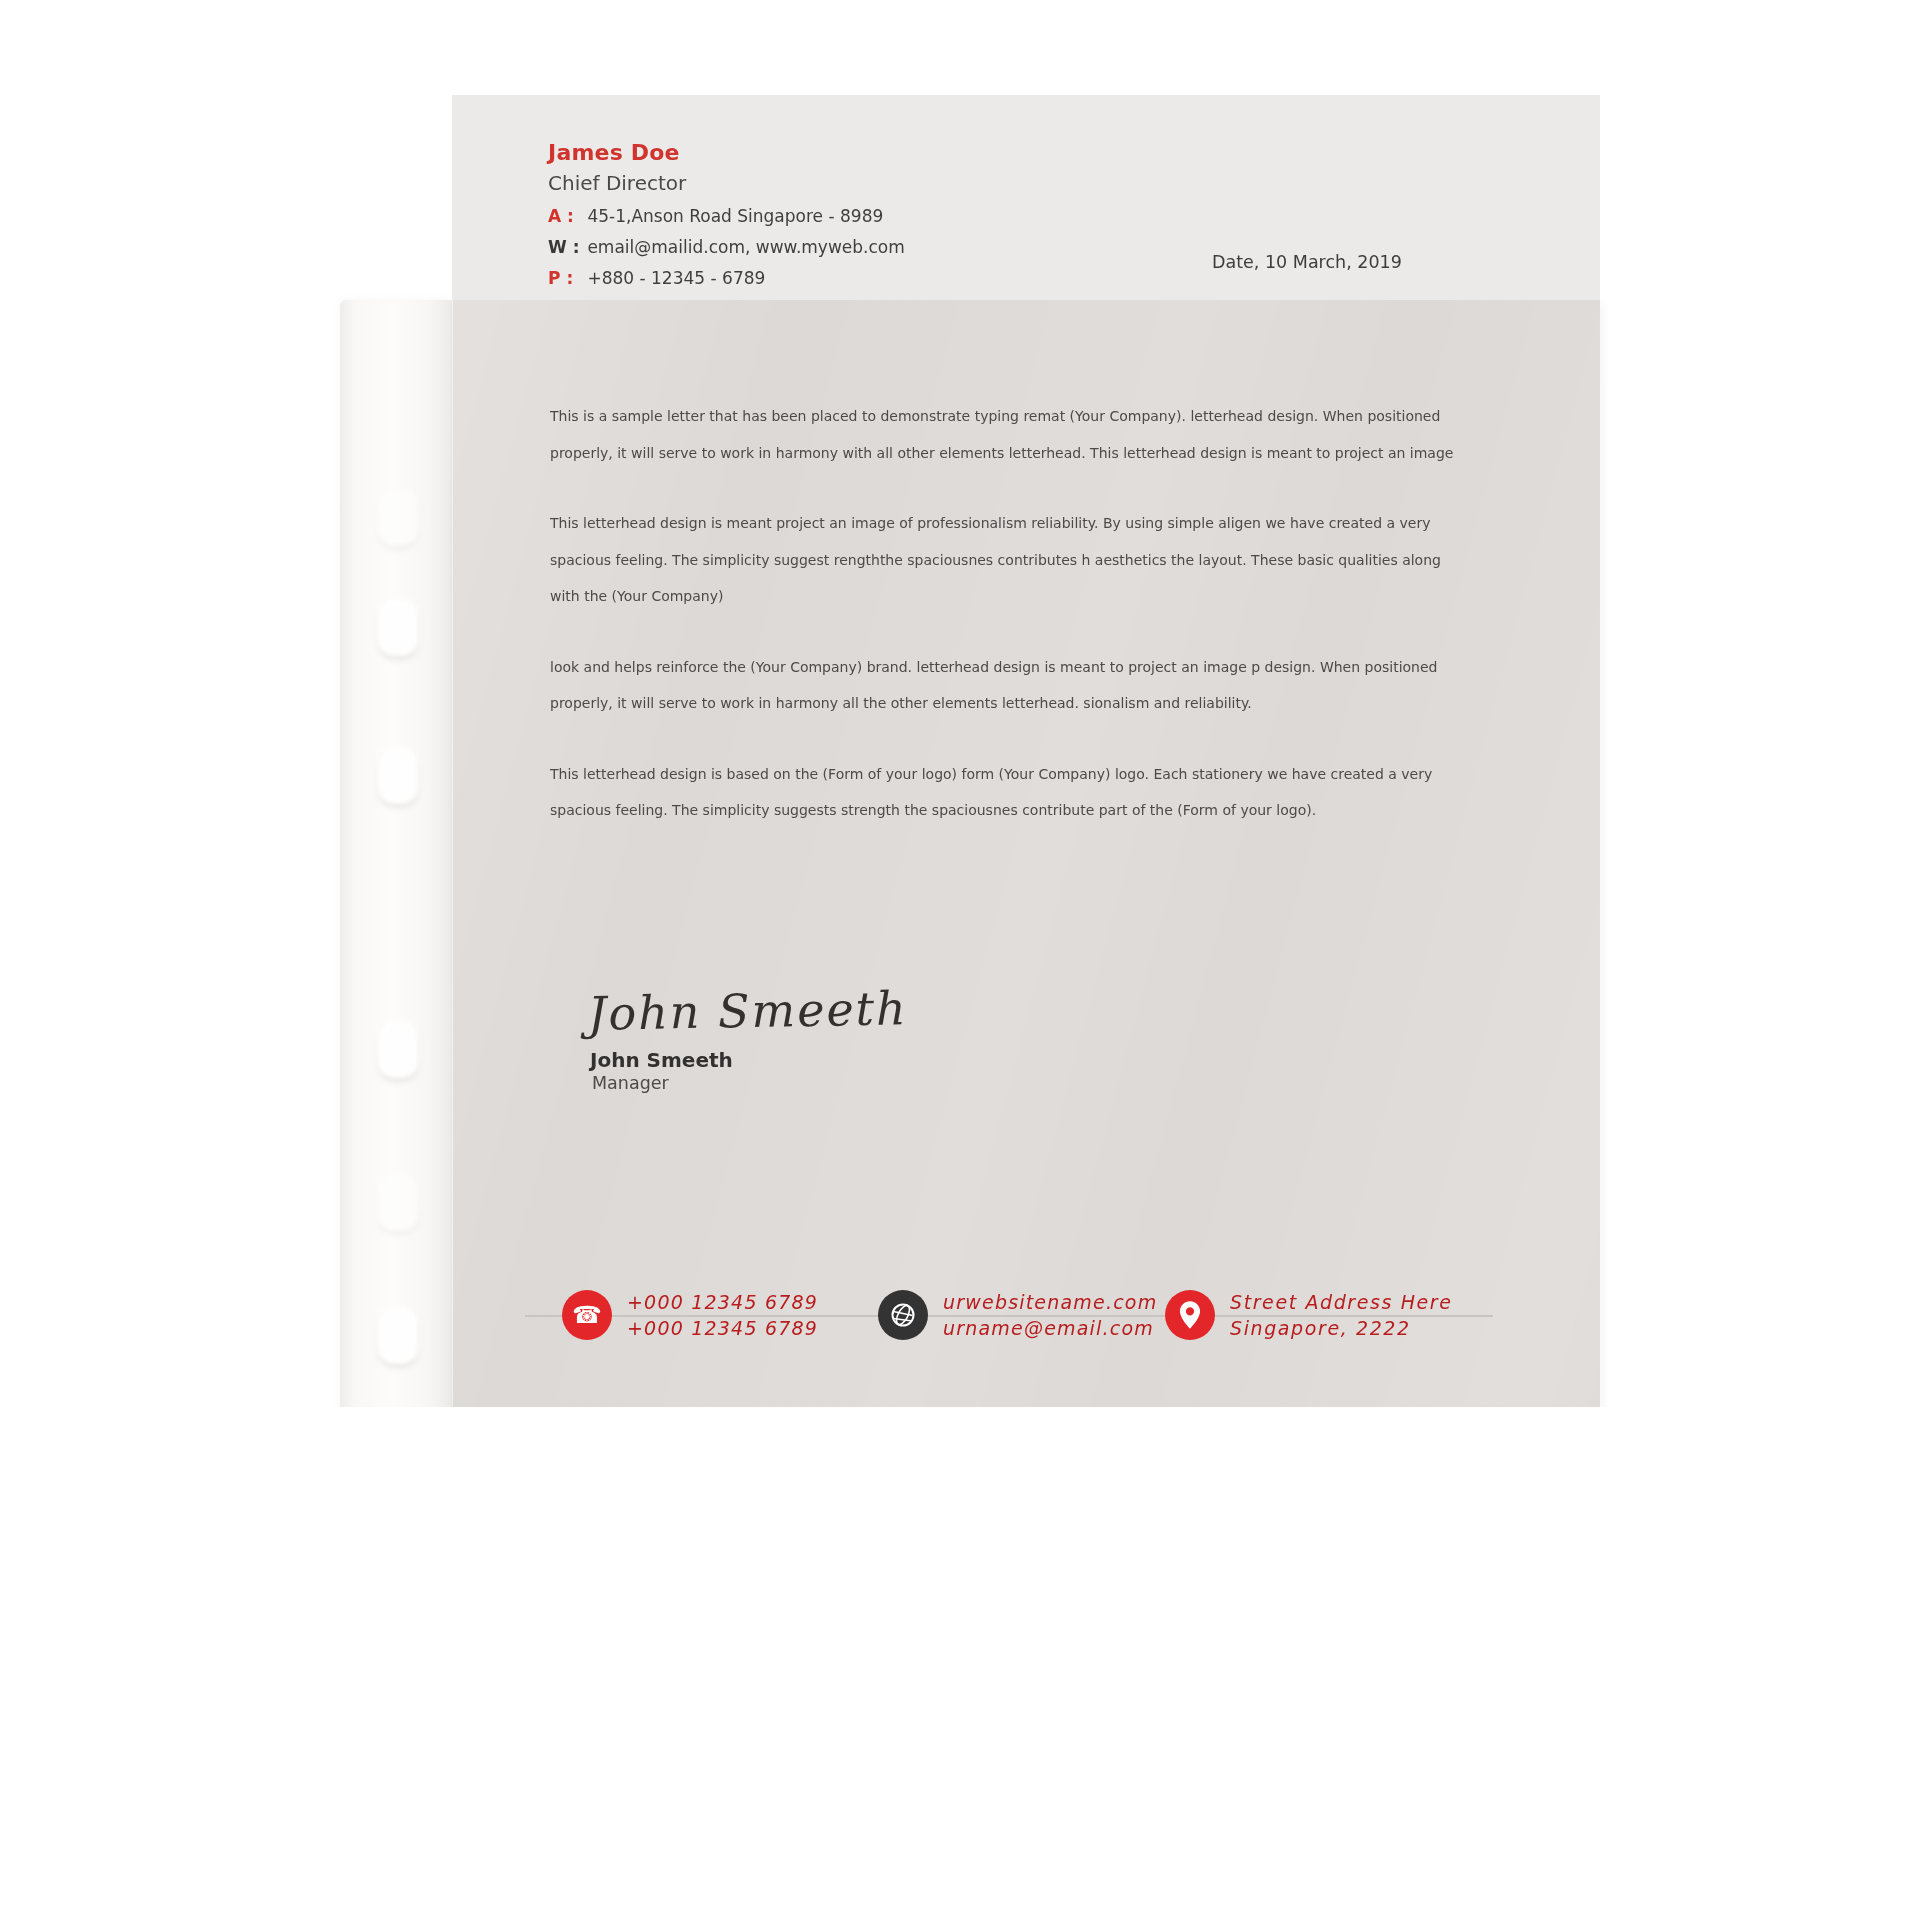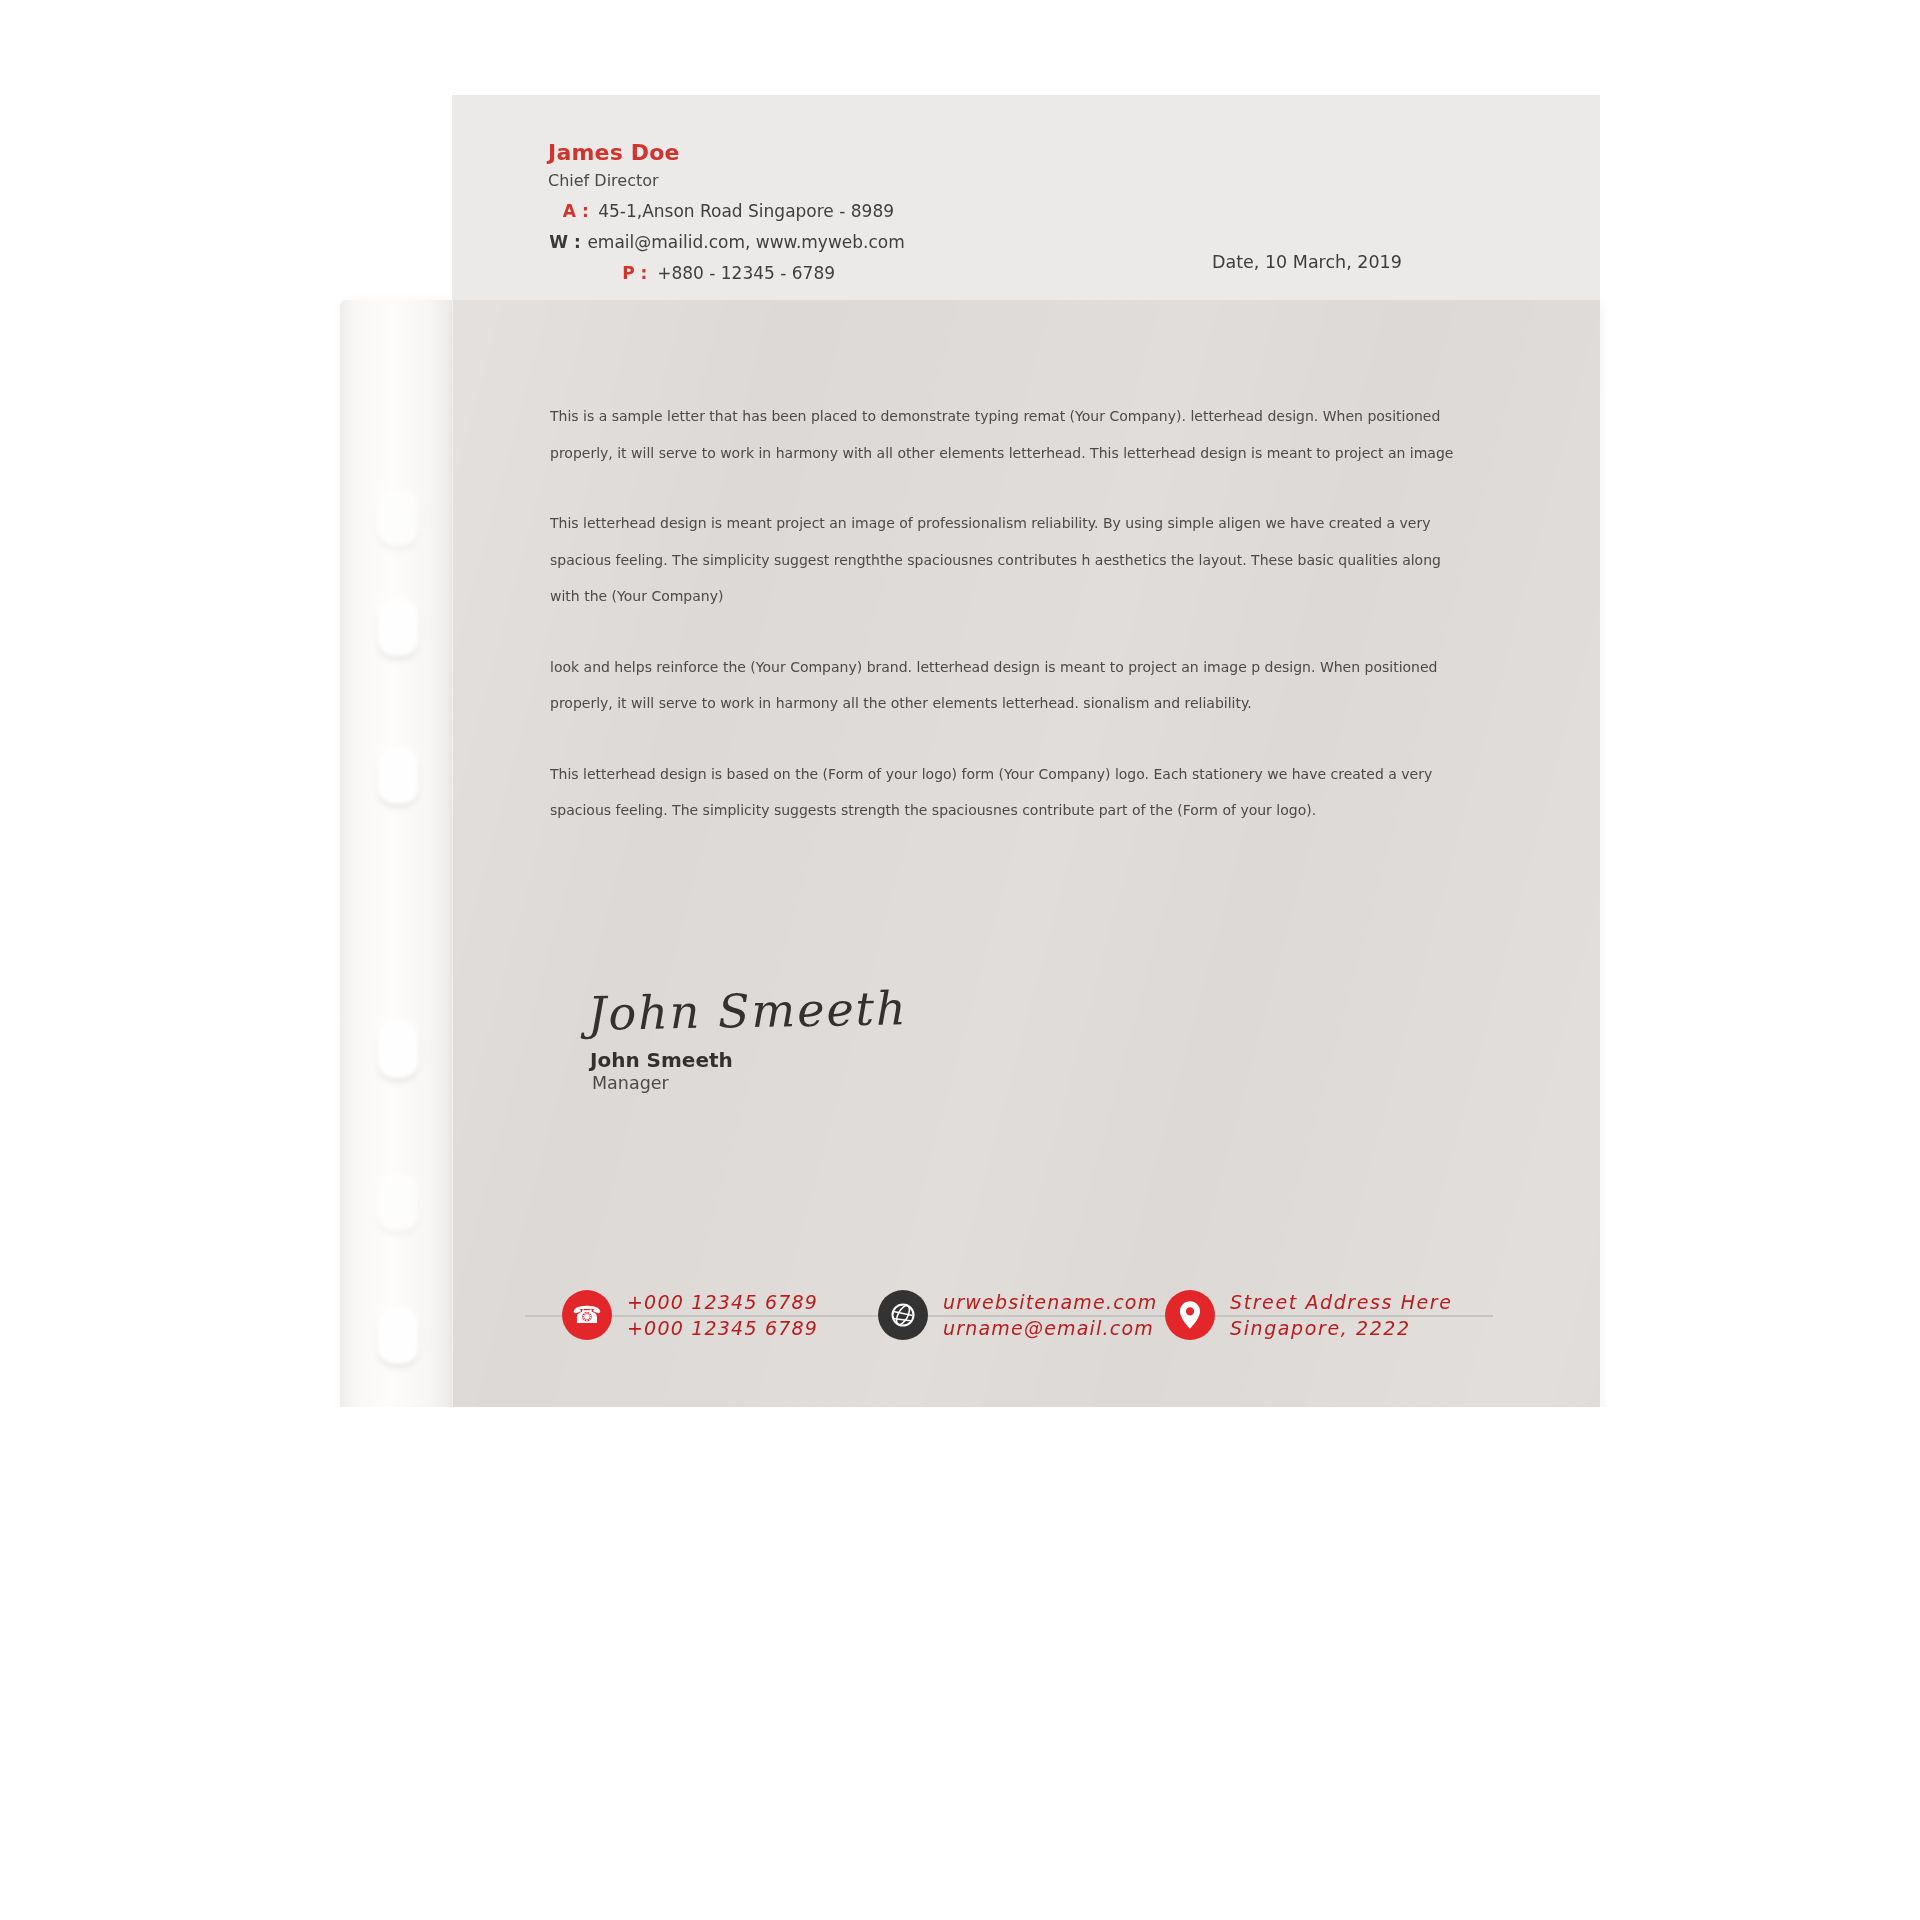--- a/index.html
+++ b/index.html
@@ -41,22 +41,22 @@
     background:linear-gradient(105deg,rgba(255,255,255,.20) 0%,rgba(255,255,255,0) 22%,rgba(255,255,255,.10) 48%,rgba(255,255,255,0) 62%,rgba(255,255,255,.14) 88%,rgba(255,255,255,0) 100%);
     border-left:1px solid rgba(255,255,255,.55);
   }
   
   .paper-header{
     position:absolute;left:452px;top:95px;width:1148px;height:205px;background:#ebeae9;
   }
   
   .sender{position:absolute;left:548px;top:140px;color:#3e3d3c;}
   .sender-name{font-size:22px;font-weight:bold;color:var(--accent-red,#d0342c);letter-spacing:.2px;}
-  .sender-title{font-size:16px;margin-top:6px;color:#4a4948;}
-  .contact-row{margin-top:11px;font-size:17px;color:#413f3e;text-align:center;}
+  .sender-title{font-size:20px;margin-top:6px;color:#4a4948;}
+  .contact-row{margin-top:11px;font-size:17px;color:#413f3e;}
   .contact-label{font-weight:bold;display:inline-block;width:34px;}
   .contact-label.red{color:var(--accent-red,#d0342c);}
   .contact-label.dark{color:#3a3938;}
   .date-line{position:absolute;left:1212px;top:252px;font-size:17.5px;color:#3e3d3c;}
   
   .letter-body{position:absolute;left:550px;top:398px;width:908px;color:#4c4a49;}
   .letter-body p{margin:0 0 34px 0;font-size:14px;line-height:36.5px;}
   
   .sig-script{
     position:absolute;left:588px;top:984px;

